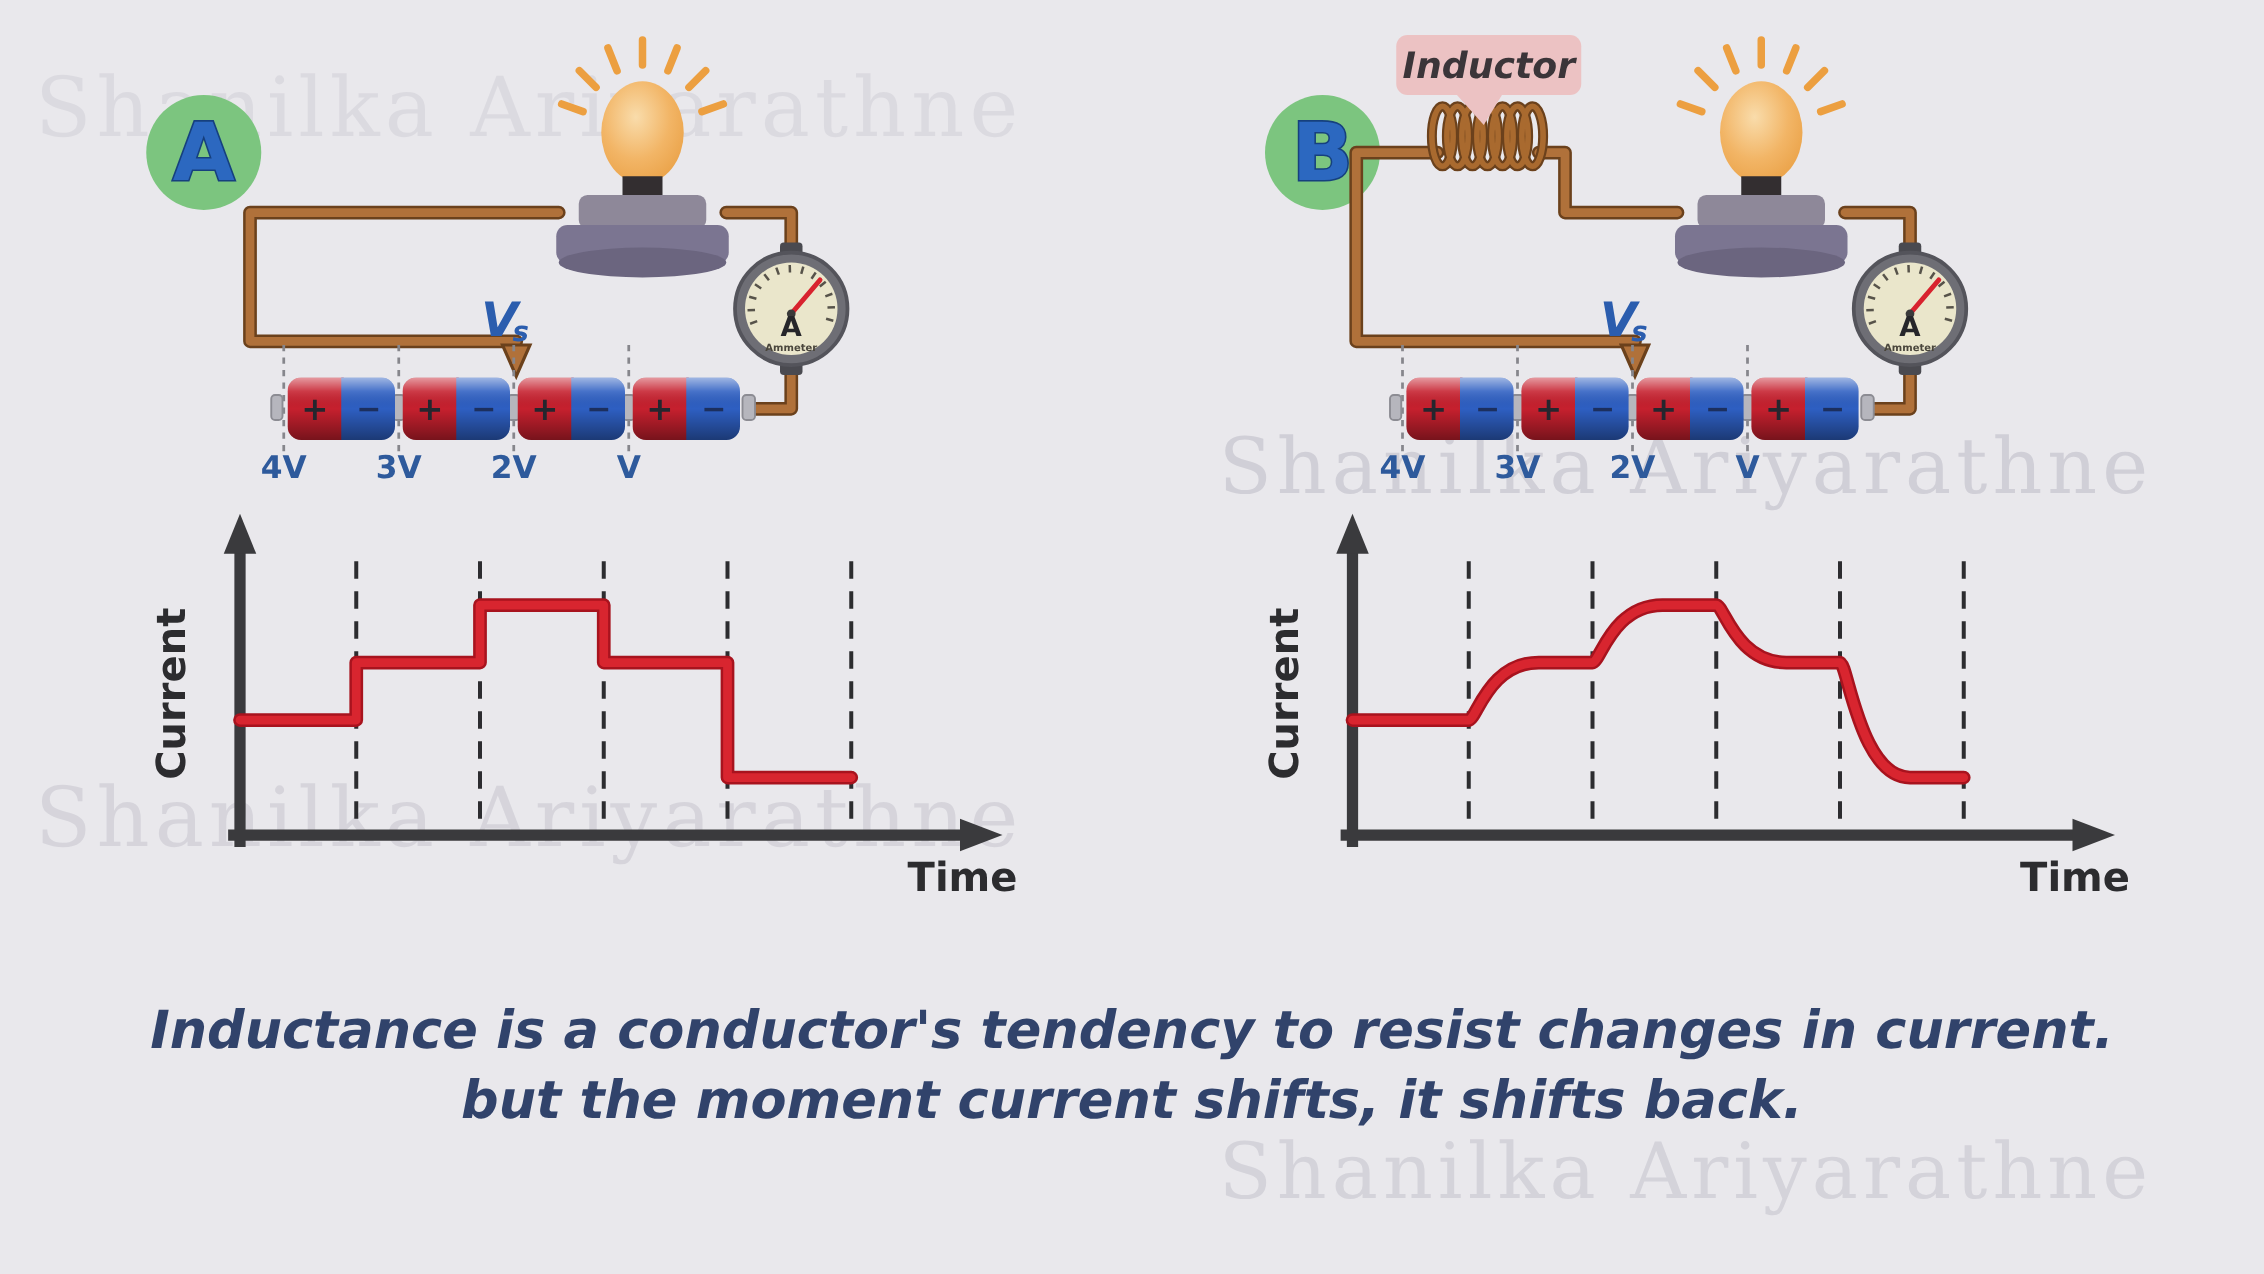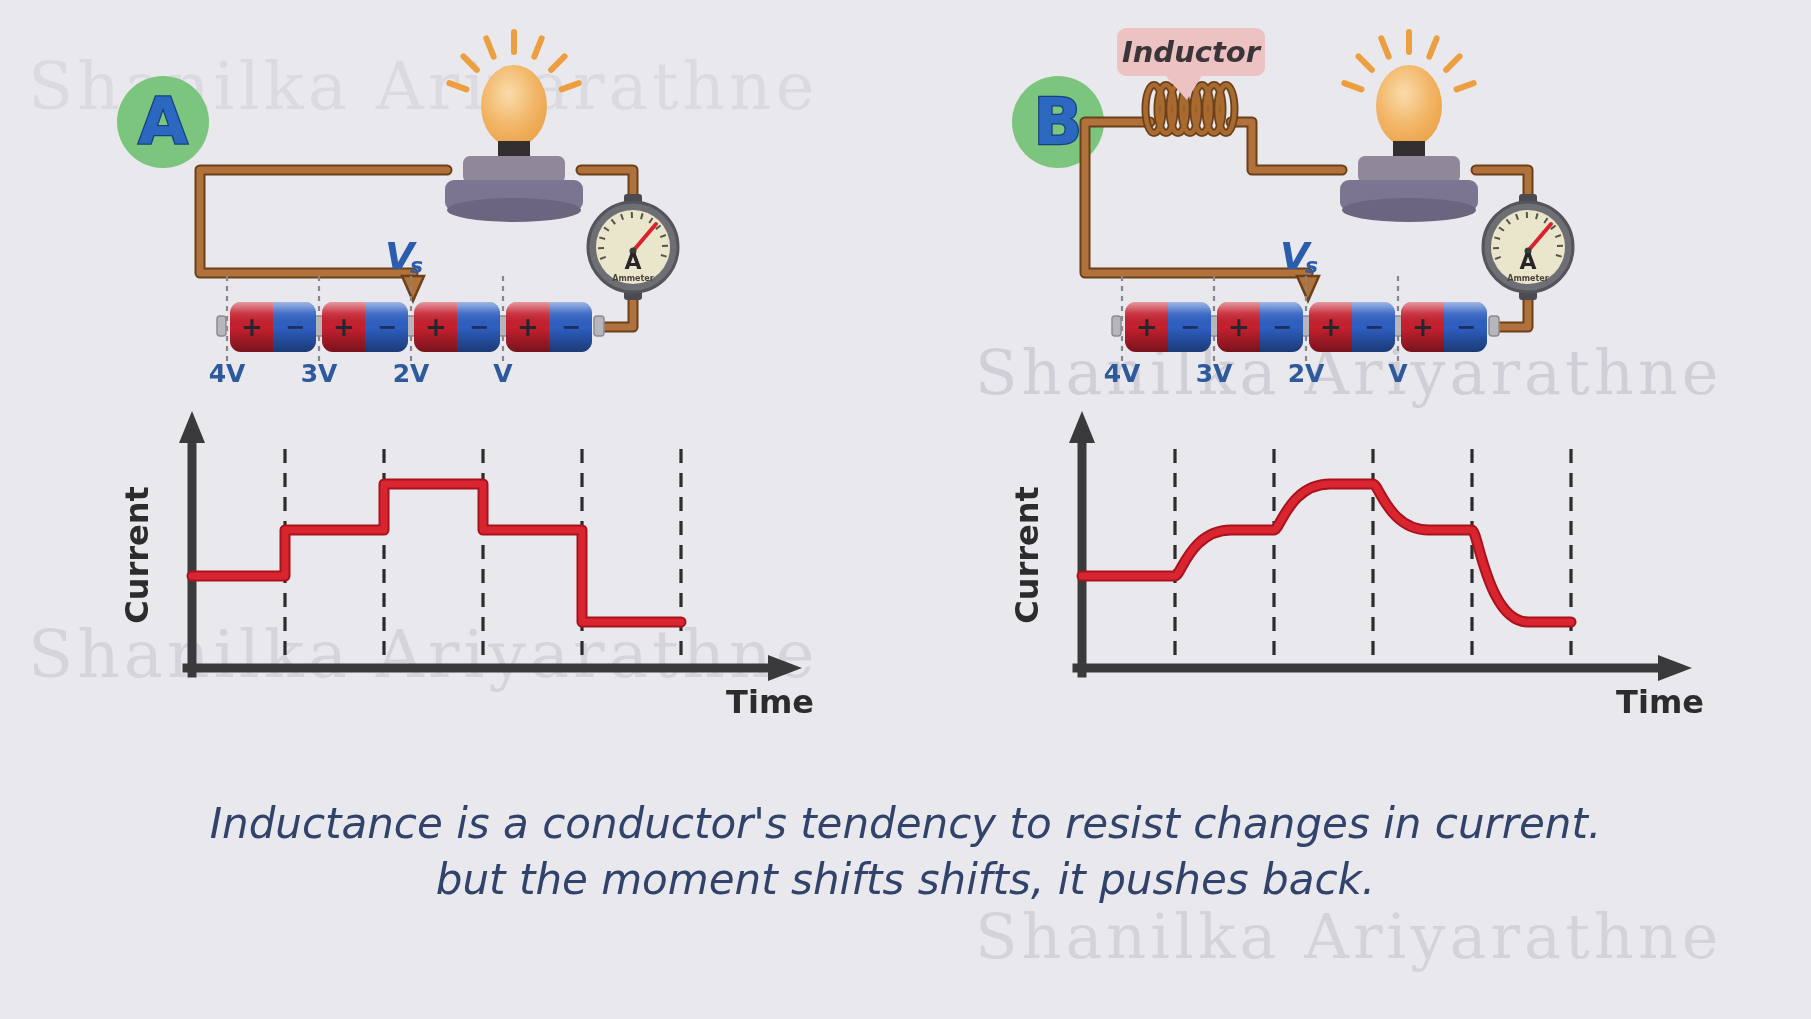--- a/index.html
+++ b/index.html
@@ -11,21 +11,21 @@
   .wm1{left:28px;top:48px;font-size:66px;opacity:.14;}
   .wm2{left:975px;top:336px;font-size:62px;opacity:.26;}
   .wm3{left:28px;top:616px;font-size:66px;opacity:.20;}
   .wm4{left:975px;top:900px;font-size:62px;opacity:.22;}
   svg{position:absolute;overflow:visible;}
   #circuit-a{left:95px;top:10px;}
   #circuit-b{left:990px;top:10px;}
   #graph-a{left:110px;top:405px;}
   #graph-b{left:1000px;top:405px;}
   .caption{position:absolute;left:0;top:796px;width:1811px;text-align:center;
-       color:#31436b;font-weight:normal;font-style:italic;}
+       color:#31436b;font-weight:bold;font-style:italic;}
   .caption p{margin:0;font-size:42px;line-height:56px;}
   svg text{font-family:"DejaVu Sans","Liberation Sans",sans-serif;}
   .wire-dark{fill:none;stroke:#6b411c;stroke-width:11;stroke-linejoin:round;stroke-linecap:round;}
   .wire{fill:none;stroke:#b0713a;stroke-width:7;stroke-linejoin:round;stroke-linecap:round;}
   .axis{stroke:#3a3a3d;stroke-width:9;stroke-linecap:square;}
   .axis-label{font-size:32px;font-weight:bold;fill:#2c2c2f;}
 </style>
 </head>
 <body>
 
@@ -363,16 +363,16 @@
     <line class="axis" x1="77" y1="263" x2="664" y2="263"></line>
     <polygon points="658,250 658,276 692,263" fill="#3a3a3d"></polygon>
     <text class="axis-label" transform="rotate(-90 38 150)" x="38" y="150" text-anchor="middle">Current</text>
     <text class="axis-label" x="660" y="308" text-anchor="middle">Time</text>
     <path class="curve-outline" fill="none" stroke="#a8131e" stroke-width="11" stroke-linejoin="round" stroke-linecap="round" d="M82,171 H175 C181,171 191,125 231,125 H274 C280,125 290,79 330,79 H373 C379,79 389,125 429,125 H472 C478,125 488,217 528,217 H571"></path>
     <path class="curve" fill="none" stroke-width="7" stroke-linejoin="round" stroke-linecap="round" d="M82,171 H175 C181,171 191,125 231,125 H274 C280,125 290,79 330,79 H373 C379,79 389,125 429,125 H472 C478,125 488,217 528,217 H571" stroke="#d8252f"></path>
   </svg>
 
   <div class="caption">
     <p>Inductance is a conductor's tendency to resist changes in current.</p>
-    <p>but the moment shifts shifts, it pushes back.</p>
+    <p>but the moment current shifts, it shifts back.</p>
   </div>
 
 </div>
 
 </body></html>

